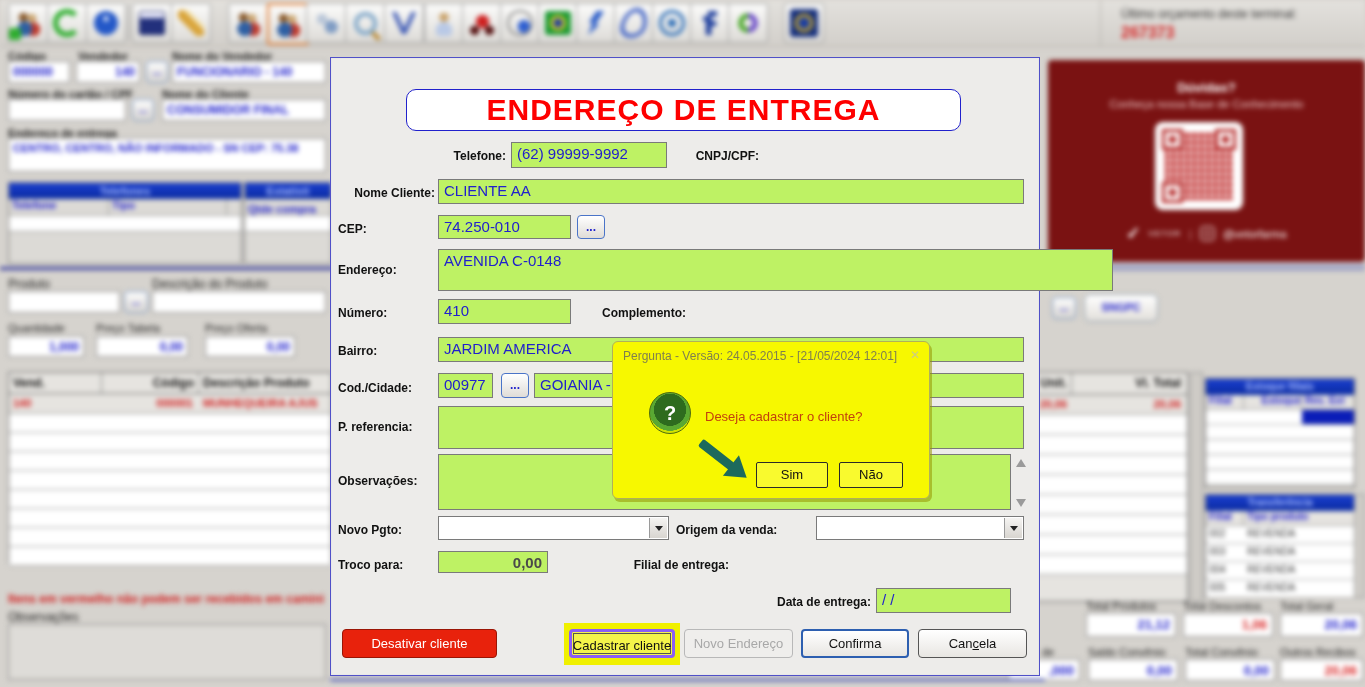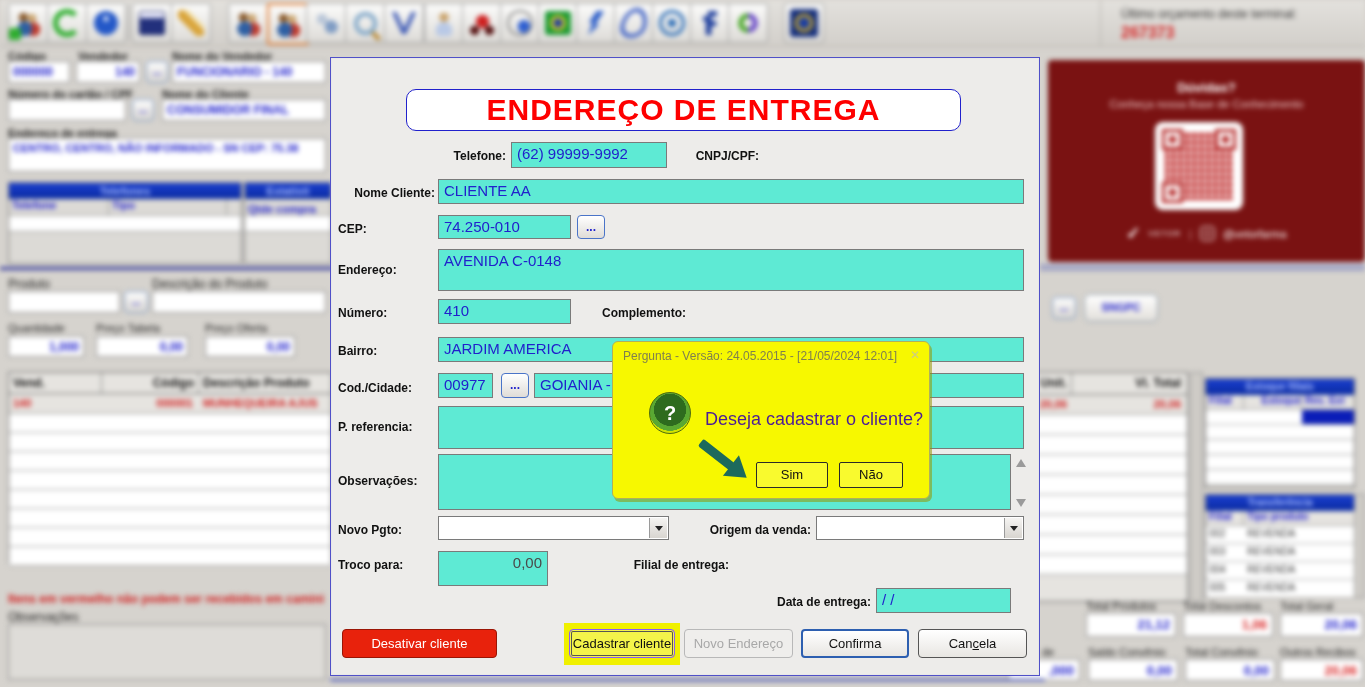--- a/index.html
+++ b/index.html
@@ -65,41 +65,41 @@
   .totbox{background:#fff;border:1px solid #8a8a8a;font-size:13px;font-weight:bold;text-align:right;padding:3px 5px;box-sizing:border-box}
   .totlbl{font-size:11px;color:#222;white-space:nowrap}
   
   .modal{position:absolute;left:330px;top:57px;width:710px;height:619px;background:#edecea;
          border:1px solid #5050c8;box-shadow:0 0 0 1px #e8e8e8 inset;box-sizing:border-box}
   .mtitle{height:17px;background:linear-gradient(90deg,#7e99b8,#a8c1da 45%,#cbdcec);
           border-top:1px solid #f4f8fc;color:#fff;font-size:11px;font-weight:bold;line-height:16px;padding-left:5px}
   .mhead{position:absolute;left:75px;top:31px;width:553px;height:40px;background:#fff;border:1px solid #2121cc;
          border-radius:10px;text-align:center;line-height:40px;color:#fe0000;font-size:30px;font-weight:bold;letter-spacing:1px}
   .mlbl{position:absolute;font-size:12px;font-weight:bold;color:#111;white-space:nowrap}
-  .minp{position:absolute;background:#5eead4;border:1px solid #7a7a7a;color:#2121cc;font-size:15px;
+  .minp{position:absolute;background:#bef264;border:1px solid #7a7a7a;color:#2121cc;font-size:15px;
         padding:2px 5px;box-sizing:border-box;overflow:hidden;white-space:nowrap}
   .mbrowse{position:absolute;background:linear-gradient(#ffffff,#dfdcd7);border:1px solid #4a74c8;border-radius:4px;
            color:#2121cc;font-weight:bold;text-align:center;font-size:12px;box-sizing:border-box}
   .mdd{position:absolute;background:#fff;border:1px solid #7a7a7a;box-sizing:border-box;color:#2121cc;font-size:15px}
   .mdd .txt{position:absolute;left:5px;top:2px;right:20px;overflow:hidden;white-space:nowrap}
   .ddbtn{position:absolute;right:1px;top:1px;bottom:1px;width:17px;background:linear-gradient(#f5f4f2,#d8d5d0);
          border-left:1px solid #9a9a9a;display:flex;align-items:center;justify-content:center}
   .tri{width:0;height:0;border-left:4px solid transparent;border-right:4px solid transparent;border-top:5px solid #222}
   .mbtn{position:absolute;height:29px;border-radius:4px;font-size:13px;text-align:center;box-sizing:border-box;
         background:linear-gradient(#ffffff,#e8e6e2);border:1px solid #555;color:#111;line-height:27px}
   .scrolltri{position:absolute;width:0;height:0;border-left:5px solid transparent;border-right:5px solid transparent}
   
   .popup{position:absolute;left:612px;top:341px;width:316px;height:156px;background:#f7f800;
          border:1px solid #b0b05a;border-radius:6px;box-shadow:2px 3px 0 rgba(150,150,0,.55)}
   .ptitle{position:absolute;left:10px;top:7px;font-size:12px;color:#80804e;white-space:nowrap}
   .pclose{position:absolute;right:9px;top:6px;font-size:12px;color:#cbcb85}
   .qicon{position:absolute;left:36px;top:50px;width:40px;height:40px;border-radius:50%;border:1px solid #4c6b10;
          background:radial-gradient(circle at 50% 42%,#2e6b1e 0 52%,#5aa832 53% 68%,#d2e400 69% 78%,#86a400 79% 100%);
          color:#fff;font-size:20px;font-weight:bold;display:flex;align-items:center;justify-content:center}
-  .pmsg{position:absolute;left:92px;top:67px;font-size:18px;color:#4c1d95}
+  .pmsg{position:absolute;left:92px;top:67px;font-size:13px;color:#c2410c}
   .pbtn{position:absolute;top:120px;height:26px;background:#f9fa2e;border:1px solid #2a2a2a;border-radius:2px;
         text-align:center;line-height:24px;font-size:13px;color:#111;box-sizing:border-box}
   .arrow{position:absolute;left:701px;top:429px;width:64px;height:26px;transform:rotate(38deg);transform-origin:left center}
   .arrow .tail{position:absolute;left:0;top:9px;width:40px;height:9px;background:#1d6a5c;border-radius:2px}
   .arrow .head{position:absolute;left:38px;top:0;width:0;height:0;border-top:13px solid transparent;
                border-bottom:13px solid transparent;border-left:20px solid #1d6a5c}
 </style>
 </head>
 <body>
 
@@ -379,21 +379,21 @@
   <div class="mlbl" style="left:350px;top:91px;width:78px;text-align:right">CNPJ/CPF:</div>
 
   <div class="mlbl" style="left:7px;top:128px;width:97px;text-align:right">Nome Cliente:</div>
   <div class="minp" style="left:107px;top:121px;width:586px;height:25px">CLIENTE AA</div>
 
   <div class="mlbl" style="left:7px;top:164px">CEP:</div>
   <div class="minp" style="left:107px;top:157px;width:133px;height:24px">74.250-010</div>
   <div class="mbrowse" style="left:246px;top:157px;width:28px;height:24px;line-height:22px">...</div>
 
   <div class="mlbl" style="left:7px;top:205px">Endereço:</div>
-  <div class="minp" style="left:107px;top:191px;width:586px;height:42px">AVENIDA C-0148</div>
+  <div class="minp" style="left:107px;top:191px;width:675px;height:42px">AVENIDA C-0148</div>
 
   <div class="mlbl" style="left:7px;top:248px">Número:</div>
   <div class="minp" style="left:107px;top:241px;width:133px;height:25px">410</div>
   <div class="mlbl" style="left:248px;top:248px;width:107px;text-align:right">Complemento:</div>
 
   <div class="mlbl" style="left:7px;top:286px">Bairro:</div>
   <div class="minp" style="left:107px;top:279px;width:586px;height:25px">JARDIM AMERICA</div>
 
   <div class="mlbl" style="left:7px;top:323px">Cod./Cidade:</div>
   <div class="minp" style="left:107px;top:315px;width:55px;height:25px">00977</div>
@@ -408,38 +408,38 @@
   <div class="scrolltri" style="left:685px;top:401px;border-bottom:8px solid #9a9a9a"></div>
   <div class="scrolltri" style="left:685px;top:441px;border-top:8px solid #9a9a9a"></div>
 
   <div class="mlbl" style="left:7px;top:465px">Novo Pgto:</div>
   <div class="mdd" style="left:107px;top:458px;width:231px;height:24px">
     <span class="txt"></span>
     <span class="ddbtn">
         <span class="tri"></span>
       </span>
   </div>
-  <div class="mlbl" style="left:345px;top:465px;width:135px;text-align:right">Origem da venda:</div>
+  <div class="mlbl" style="left:345px;top:465px;width:135px;">Origem da venda:</div>
   <div class="mdd" style="left:485px;top:458px;width:208px;height:24px">
     <span class="txt"></span>
     <span class="ddbtn">
         <span class="tri"></span>
       </span>
   </div>
 
   <div class="mlbl" style="left:7px;top:500px">Troco para:</div>
-  <div class="minp" style="left:107px;top:493px;width:110px;height:35px;color:#4a4a4a;text-align:right;font-weight:normal">0,00</div>
+  <div class="minp" style="left:107px;top:493px;width:110px;height:22px;color:#4a4a4a;text-align:right;font-weight:bold">0,00</div>
   <div class="mlbl" style="left:275px;top:500px;width:123px;text-align:right">Filial de entrega:</div>
 
   <div class="mlbl" style="left:428px;top:537px;width:112px;text-align:right">Data de entrega:</div>
   <div class="minp" style="left:545px;top:530px;width:135px;height:25px">/ /</div>
 
   <div class="mbtn" style="left:11px;top:571px;width:155px;background:#e8220c;border:1px solid #9a1505;color:#fff">Desativar cliente</div>
   <div class="abs" style="position:absolute;left:233px;top:565px;width:116px;height:42px;background:#f0f000"></div>
-  <div class="mbtn" style="left:238px;top:571px;width:106px;background:#f4f44a;border:1px solid #8b5cf6;box-shadow:inset 0 0 0 1px #f4f44a, inset 0 0 0 2px #555">Cadastrar cliente</div>
+  <div class="mbtn" style="left:238px;top:571px;width:106px;background:#f4f44a;border:3px solid #8b5cf6;box-shadow:inset 0 0 0 1px #f4f44a, inset 0 0 0 2px #555">Cadastrar cliente</div>
   <div class="mbtn" style="left:353px;top:571px;width:109px;color:#a8a8a8;border:1px solid #b8b8b8;background:#efeeec">Novo Endereço</div>
   <div class="mbtn" style="left:470px;top:571px;width:108px;border:2px solid #2d5fb0;line-height:25px">Confirma</div>
   <div class="mbtn" style="left:587px;top:571px;width:109px"><span>Can</span><span style="text-decoration:underline">c</span><span>ela</span></div>
 </div>
 
 <div class="popup">
   <div class="ptitle">Pergunta - Versão: 24.05.2015 - [21/05/2024 12:01]</div>
   <div class="pclose">✕</div>
   <div class="qicon">?</div>
   <div class="pmsg">Deseja cadastrar o cliente?</div>

